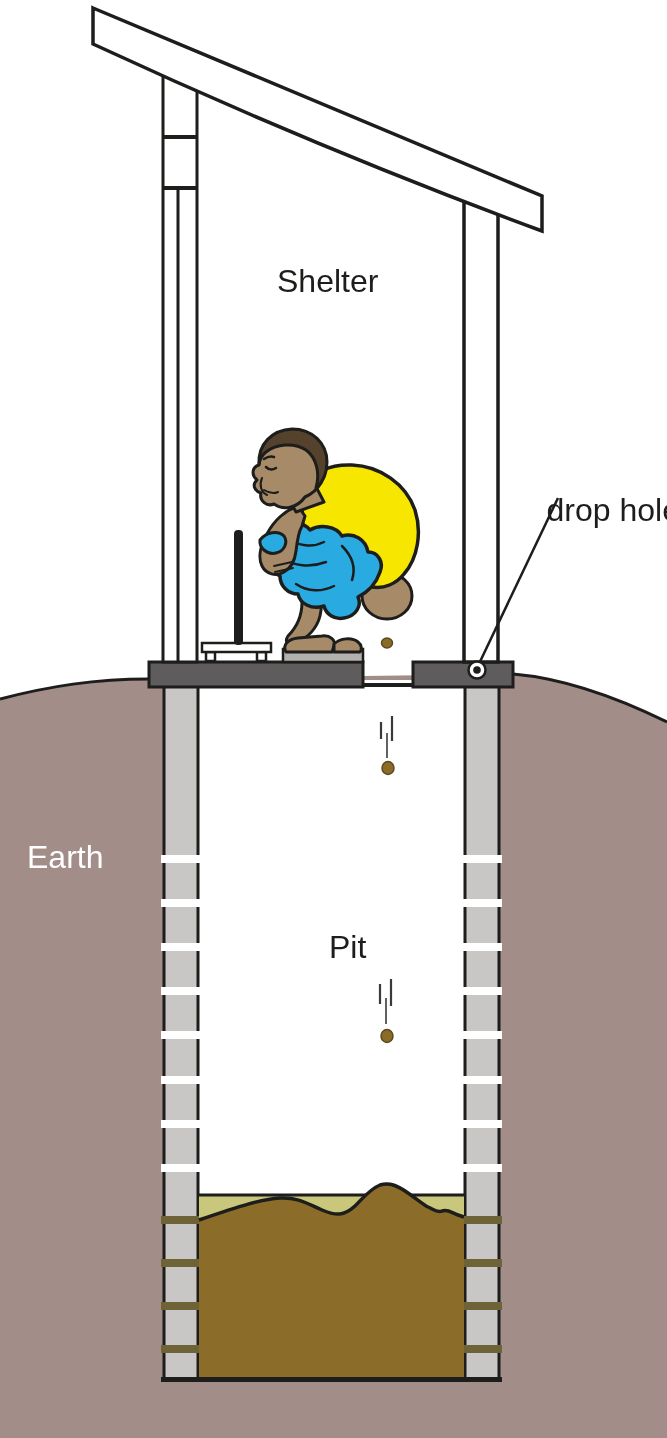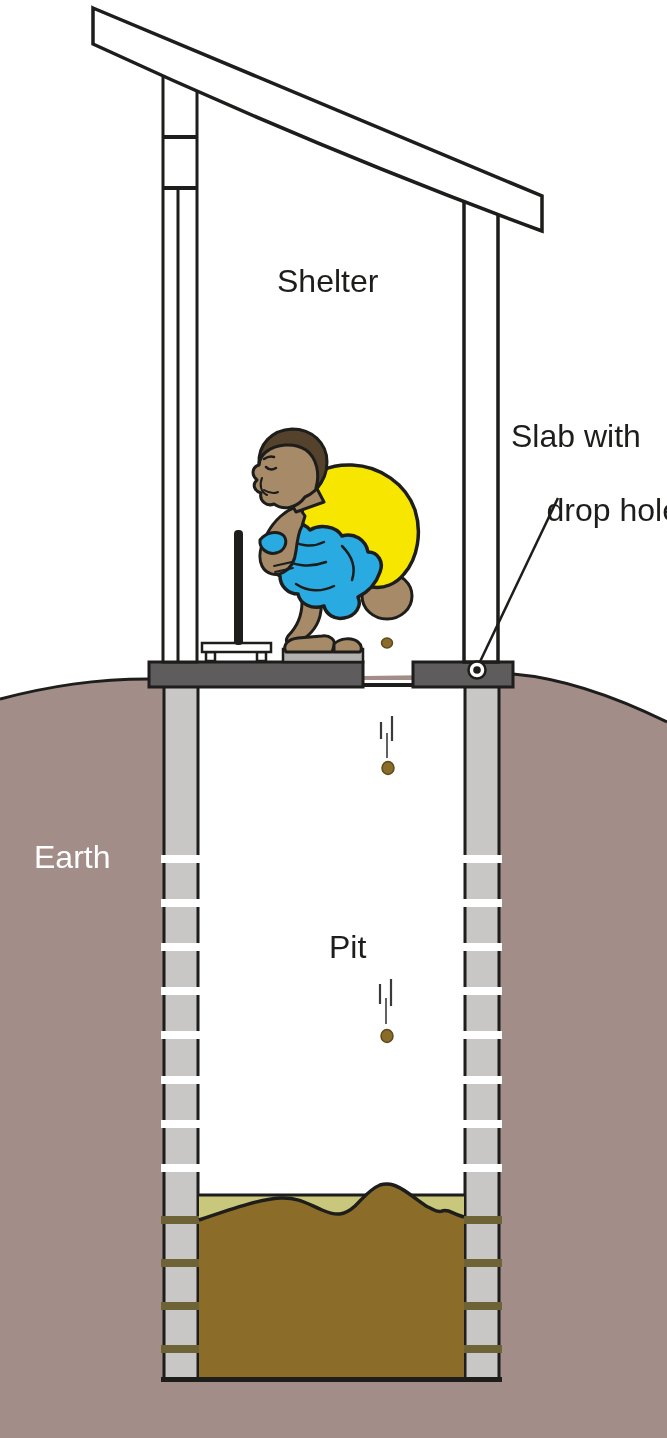--- a/index.html
+++ b/index.html
@@ -2,21 +2,21 @@
 <html><head>
 <meta charset="utf-8">
 <style>
   html,body{margin:0;padding:0;background:#fff;}
   .stage{
     position:relative;width:667px;height:1438px;overflow:hidden;background:#fff;
     font-family:"Liberation Sans","DejaVu Sans",sans-serif;
   }
   .stage svg{position:absolute;left:0;top:0;}
   .lbl{position:absolute;color:#1d1d1b;font-size:32px;line-height:37px;white-space:pre;}
-  .lbl.white{color:#ffffff;margin-left:7px;}
+  .lbl.white{color:#ffffff;}
 </style>
 </head>
 <body>
 
 <div class="stage">
 
 <svg width="667" height="1438" viewBox="0 0 667 1438">
 
   <g>
     <path d="M0,699 C50,686 95,679 149,679 L513,674 C560,678 610,694 667,722 L667,1438 L0,1438 Z" fill="#a28d89" stroke="none"></path>
@@ -180,17 +180,17 @@
   </g>
 
   <g>
     <line x1="558" y1="498" x2="477" y2="668" stroke="#1d1d1b" stroke-width="2.5"></line>
     <circle cx="477" cy="670" r="8.5" fill="#ffffff" stroke="#1d1d1b" stroke-width="2.5"></circle>
     <circle cx="477" cy="670" r="3.8" fill="#1d1d1b"></circle>
   </g>
 </svg>
 
   <div class="lbl" style="left:277px;top:263px;">Shelter</div>
-  <div class="lbl" style="left:511px;top:418px;"><span>Slab with</span><br>
+  <div class="lbl" style="left:511px;top:418px;"><br>
     <span>drop hole</span></div>
   <div class="lbl white" style="left:27px;top:839px;">Earth</div>
   <div class="lbl" style="left:329px;top:929px;">Pit</div>
 </div>
 
 </body></html>

